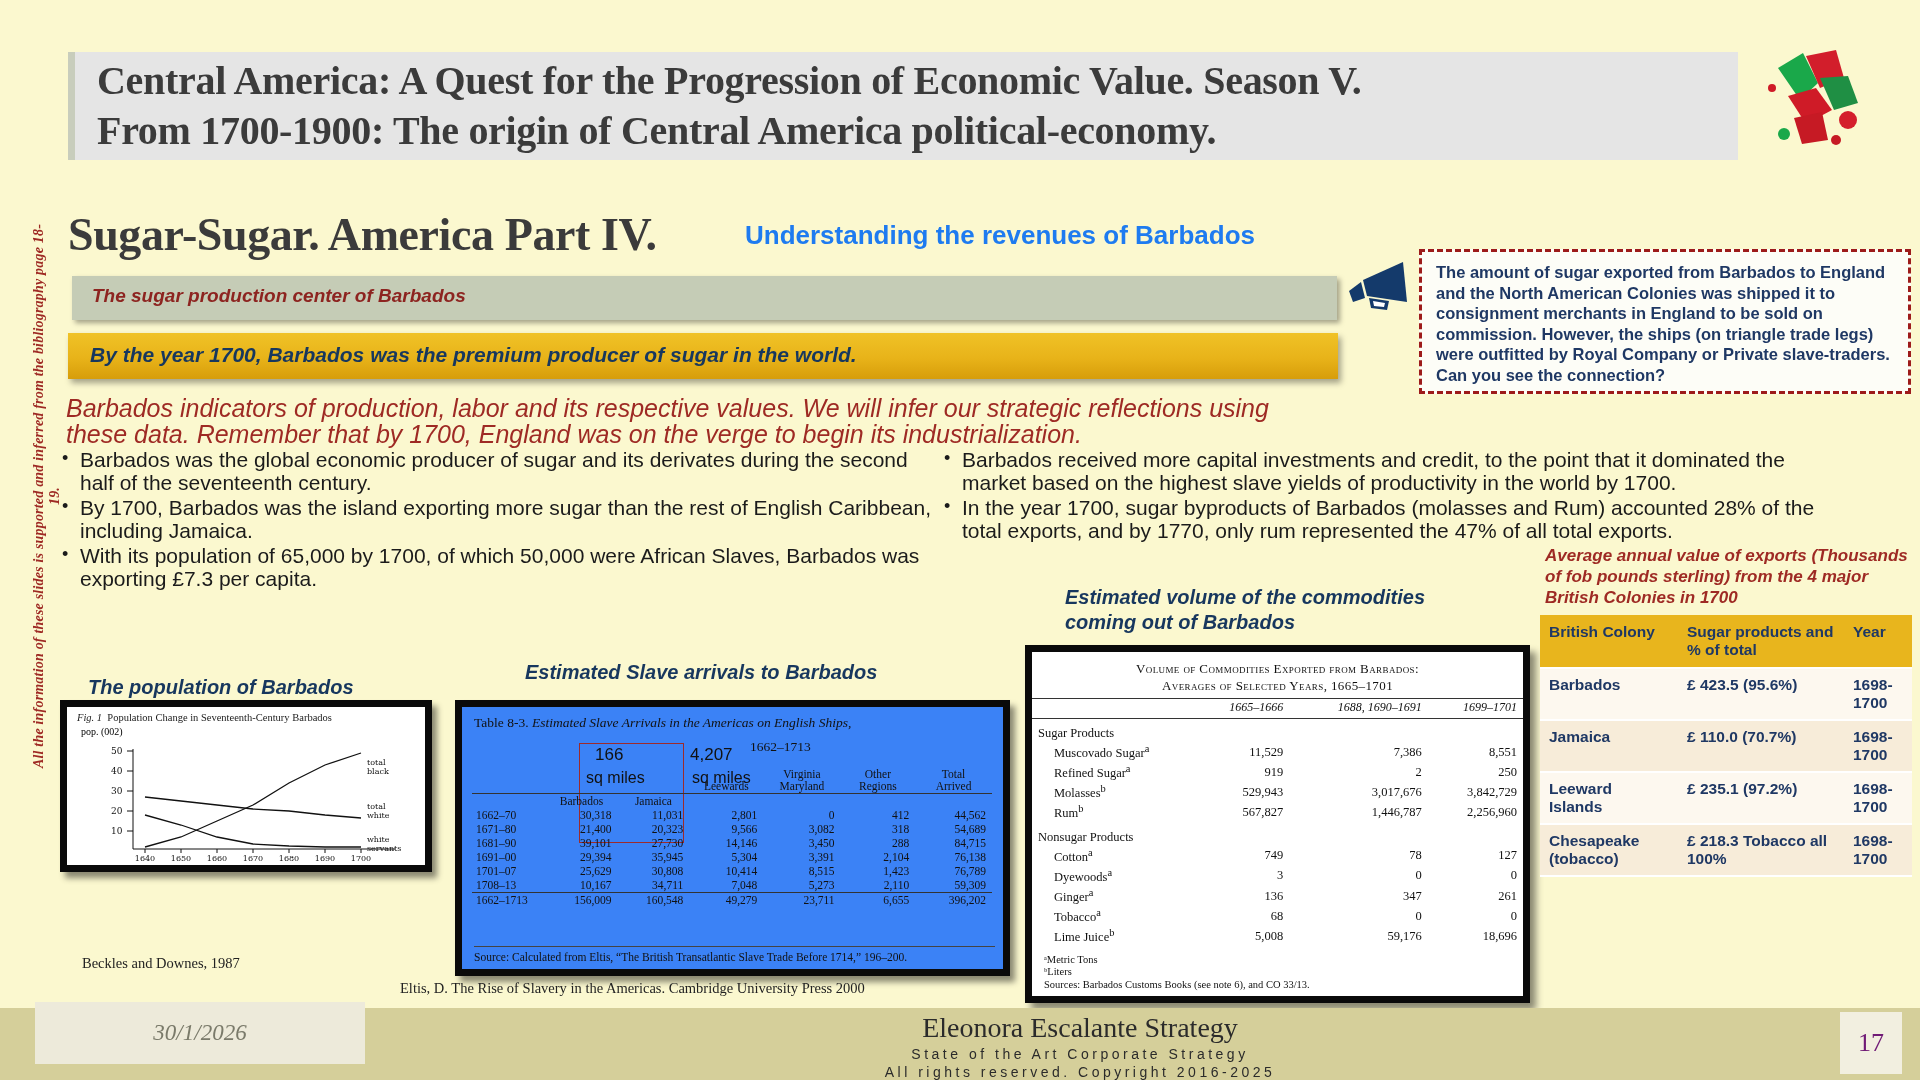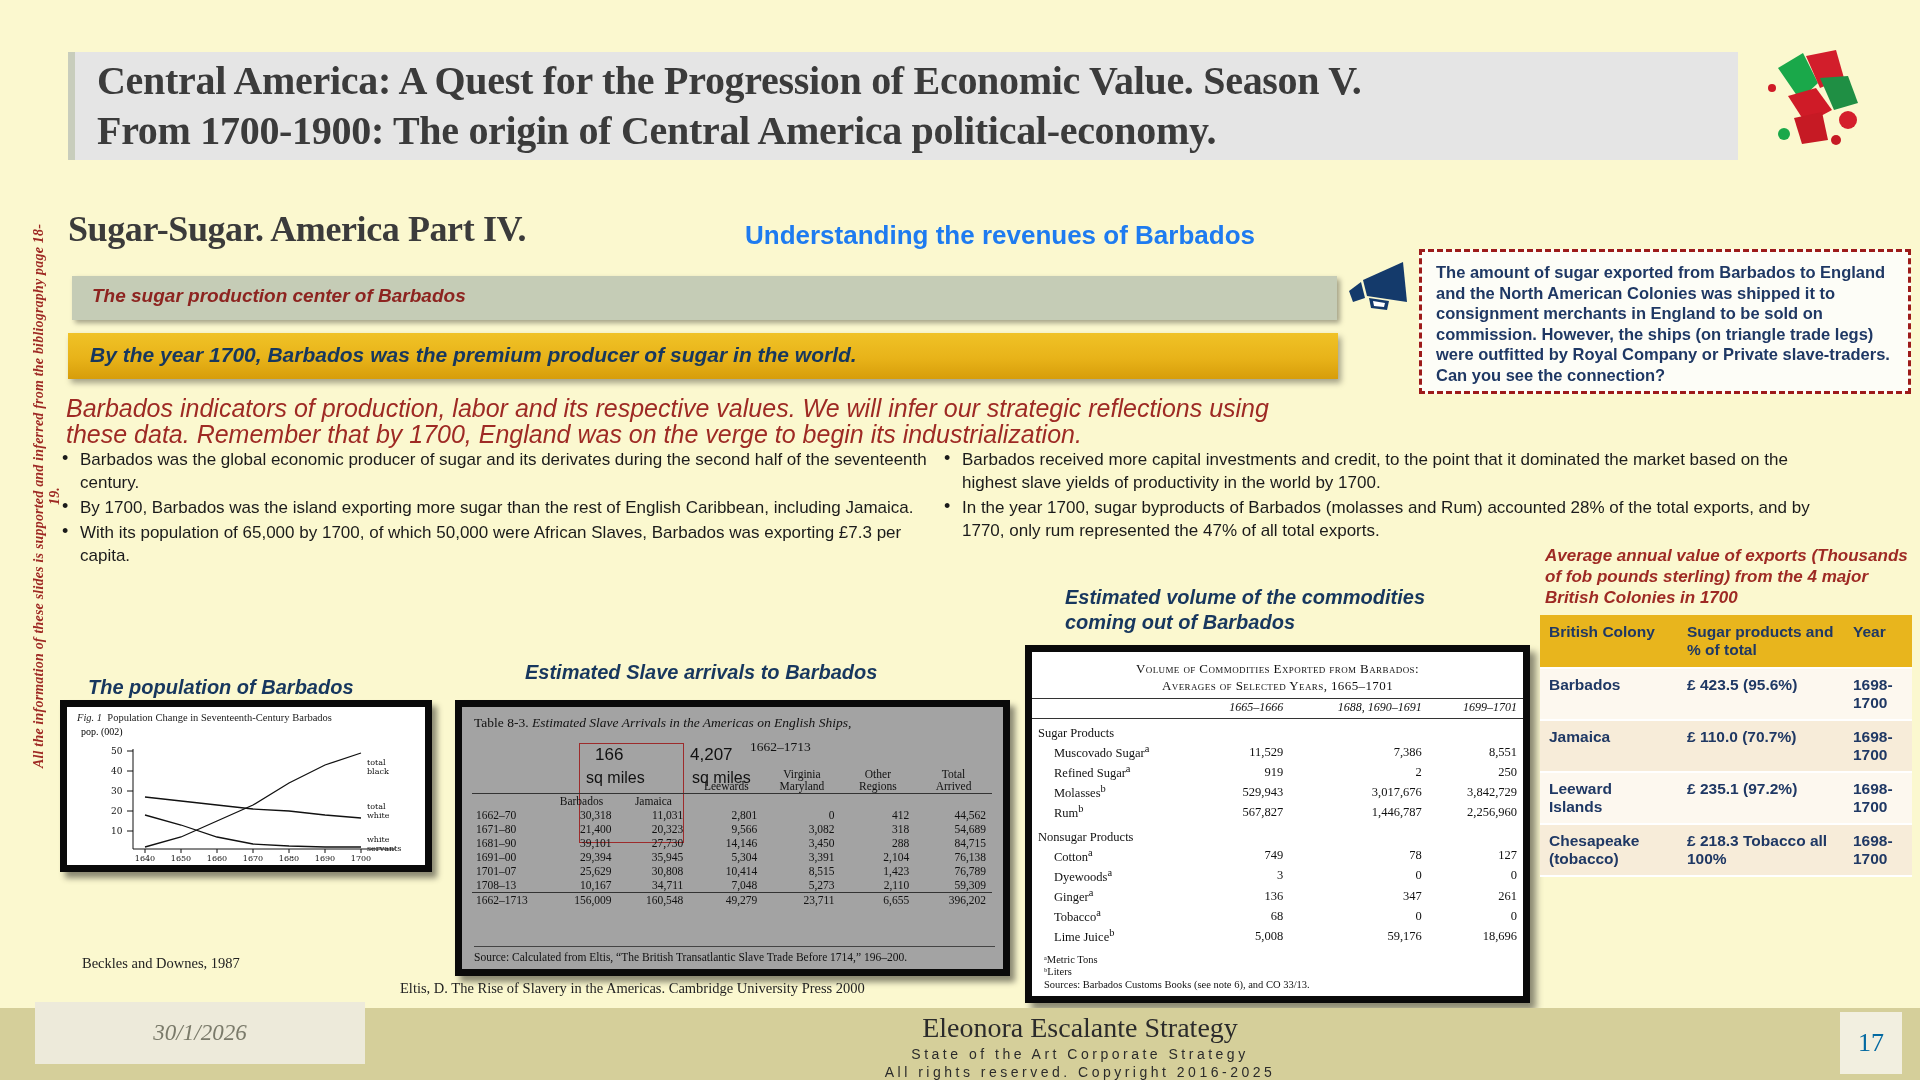--- a/index.html
+++ b/index.html
@@ -36,21 +36,21 @@
     white-space:nowrap;
   }
 
   
   .splash{position:absolute;right:52px;top:48px;width:120px;height:110px;}
 
   
   .sugarsugar{
     position:absolute;left:68px;top:208px;
     font-family:"Liberation Serif",serif;font-weight:bold;
-    font-size:36px;color:#3b3b3b;letter-spacing:-.4px;white-space:nowrap;
+    font-size:46px;color:#3b3b3b;letter-spacing:-.4px;white-space:nowrap;
   }
   .understanding{
     position:absolute;left:745px;top:220px;
     font-family:"Liberation Sans",sans-serif;font-weight:bold;
     font-size:26px;color:#1e7bf0;white-space:nowrap;
   }
 
   
   .greybar{
     position:absolute;left:72px;top:276px;width:1265px;height:44px;
@@ -97,21 +97,21 @@
     font-family:"Liberation Sans",sans-serif;
     font-style:italic;font-weight:normal;
     font-size:25px;line-height:26px;color:#9e2a24;
   }
 
   
   ul.bl{list-style:none;margin:0;padding:0;}
   ul.bl li{
     position:relative;padding-left:22px;margin-bottom:2px;
     font-family:"Liberation Sans",sans-serif;
-    font-size:17px;line-height:23px;color:#1b1b1b;
+    font-size:21px;line-height:23px;color:#1b1b1b;
   }
   ul.bl li:before{
     content:"•";position:absolute;left:4px;top:-1px;font-size:18px;color:#1b1b1b;
   }
   .colL{position:absolute;left:58px;top:448px;width:880px;}
   .colR{position:absolute;left:940px;top:448px;width:880px;}
 
   
   .cap{
     position:absolute;
@@ -135,21 +135,21 @@
   .figpop .pop000{font-size:10px;padding:3px 0 0 14px;}
   .figpop svg{position:absolute;left:8px;top:38px;}
   .credpop{
     position:absolute;left:82px;top:955px;
     font-family:"Liberation Serif",serif;font-size:14.5px;color:#222;
   }
 
   
   .figslave{
     position:absolute;left:455px;top:700px;width:555px;height:276px;
-    background:#a3a3a3;border:7px solid #0a0a0a;box-sizing:border-box;
+    background:#3b82f6;border:7px solid #0a0a0a;box-sizing:border-box;
     box-shadow:5px 6px 6px rgba(0,0,0,.45);
     font-family:"Liberation Serif",serif;color:#111;
   }
   .figslave .tcap{font-size:13.5px;padding:8px 0 0 12px;}
   .figslave .tcap i{font-style:italic;}
   .ovbox{
     position:absolute;left:117px;top:36px;width:105px;height:100px;
     border:1.5px solid #9d2b2b;box-sizing:border-box;pointer-events:none;
   }
   .ov166{position:absolute;left:133px;top:38px;font-family:"Liberation Sans",sans-serif;font-size:17px;color:#111;}
@@ -257,21 +257,21 @@
     letter-spacing:3.5px;white-space:nowrap;
   }
   .brandsub1{bottom:18px;}
   .brandsub2{bottom:0px;}
   .pagenum{
     position:absolute;right:18px;bottom:6px;width:62px;height:62px;
     background:#f2efe0;
   }
   .pagenum span{
     display:block;text-align:center;padding-top:16px;
-    font-family:"Liberation Serif",serif;font-size:26px;color:#0369a1;
+    font-family:"Liberation Serif",serif;font-size:26px;color:#701a75;
   }
 </style>
 </head>
 <body>
 
 <div class="slide">
 
   <div class="sidenote">All the information of these slides is supported and inferred from the bibliography page 18-19.</div>
 
   <div class="titlebar">

